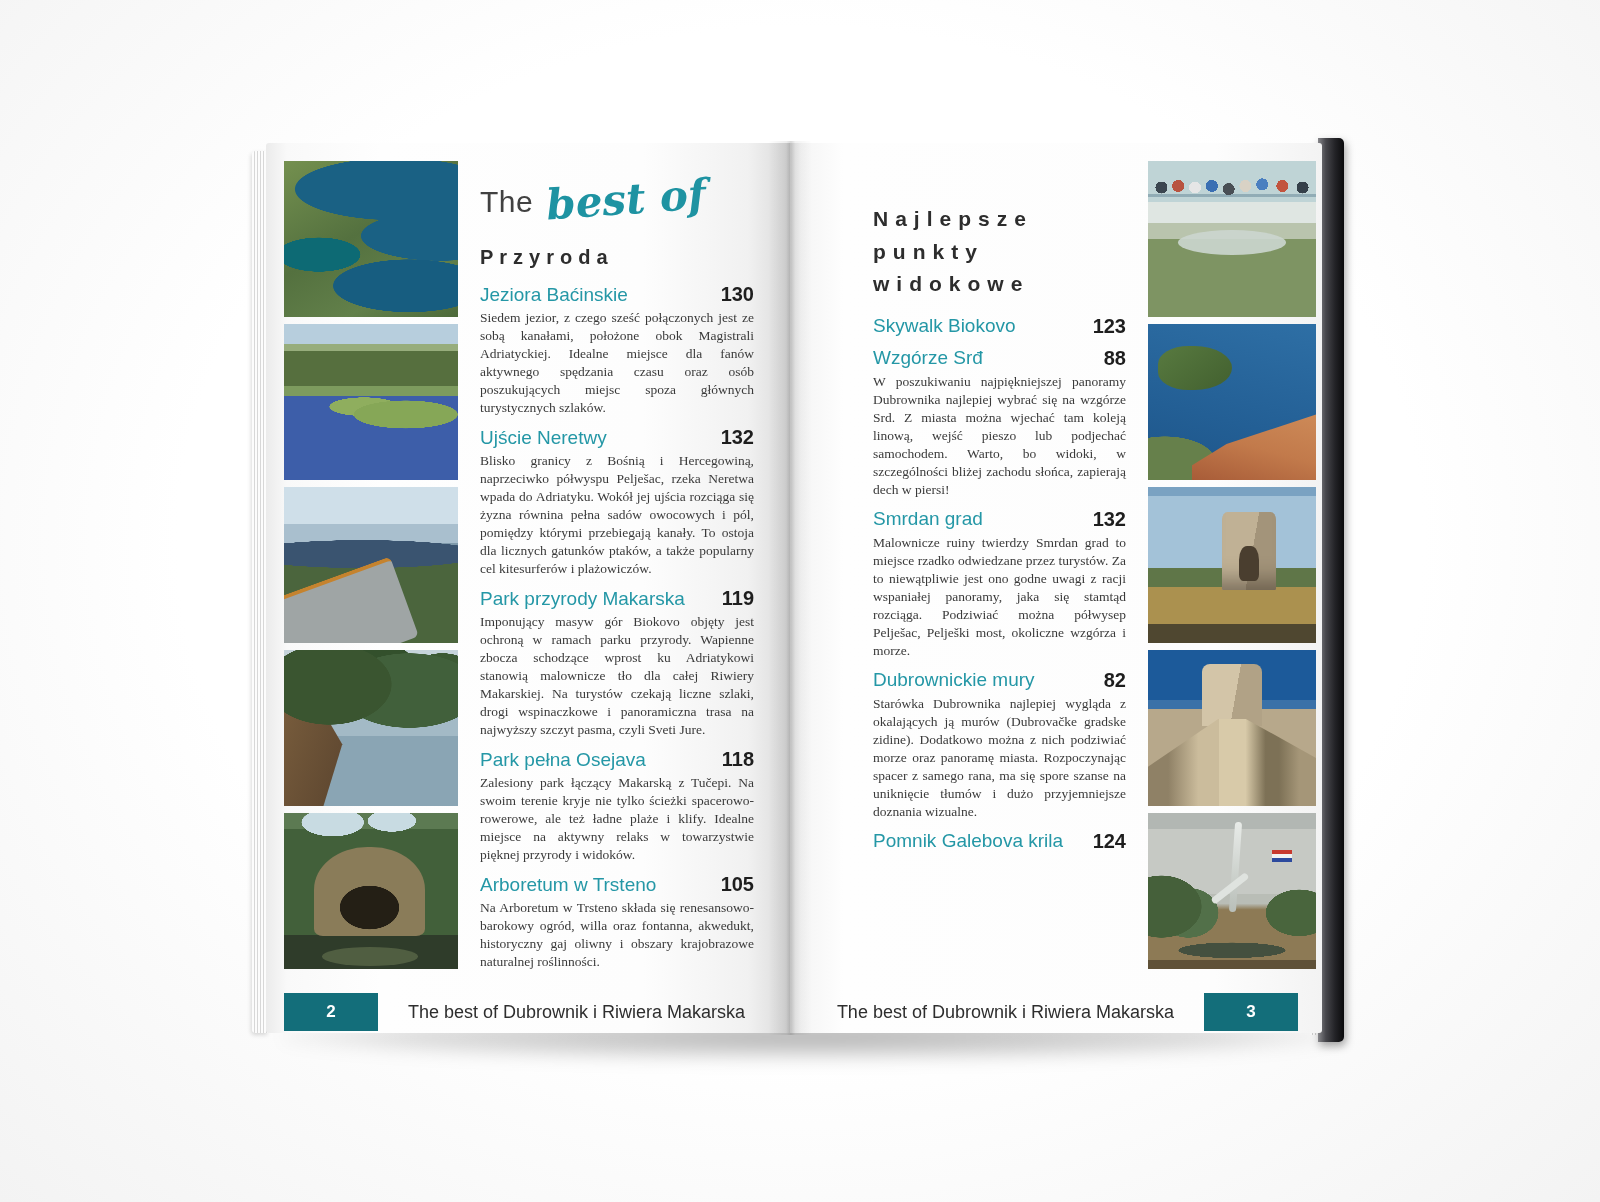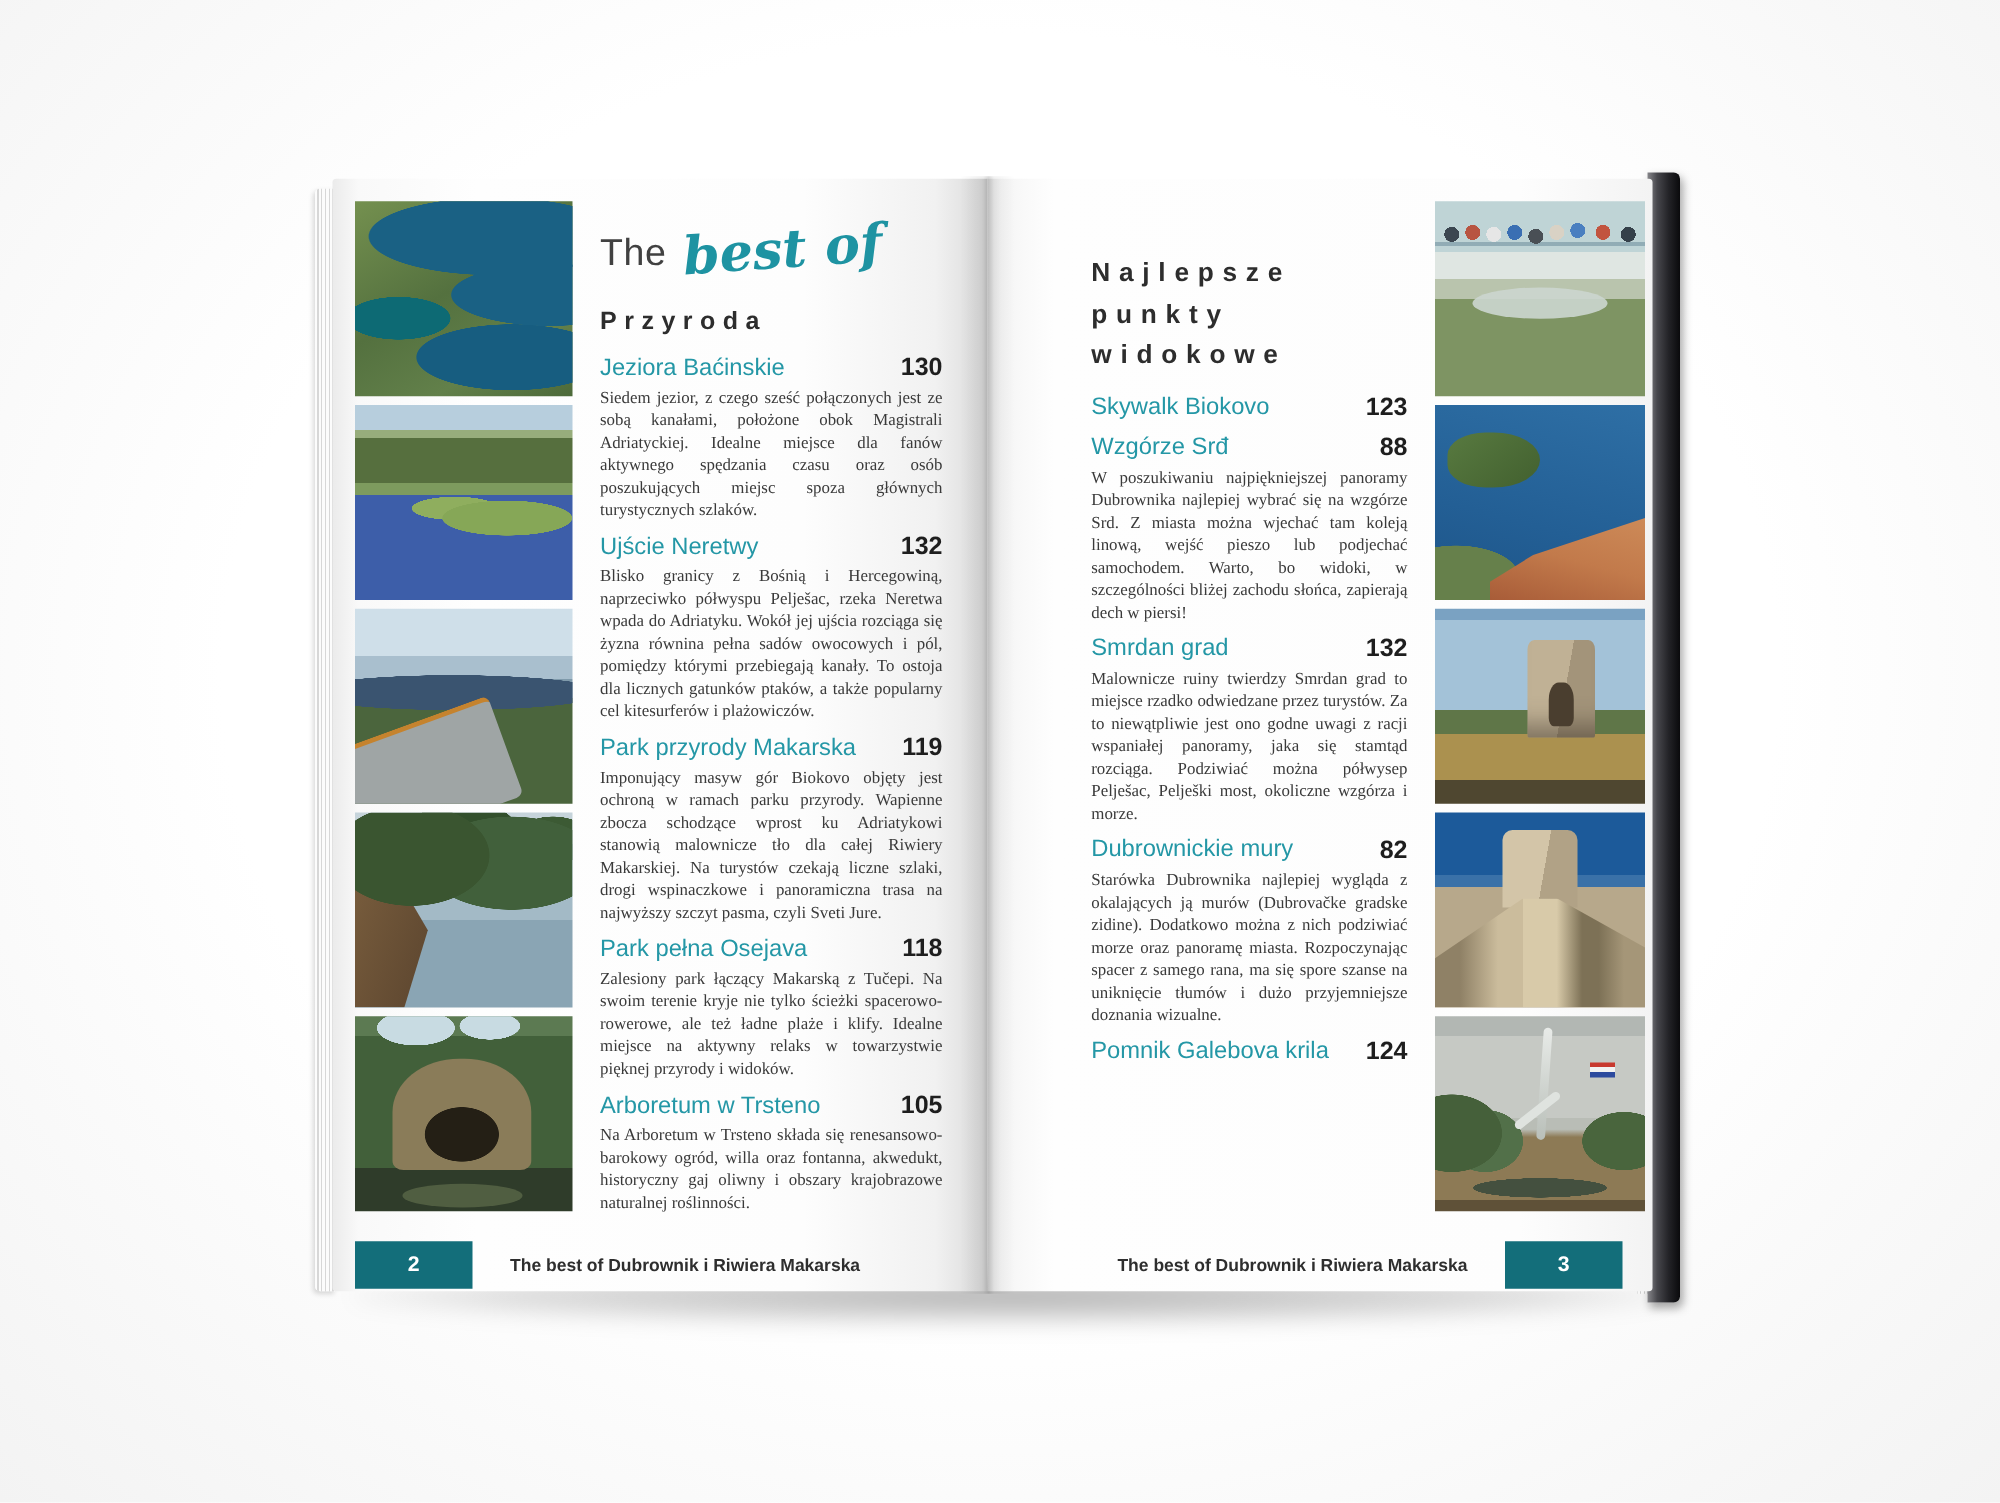--- a/index.html
+++ b/index.html
@@ -176,21 +176,21 @@
   .entry-page { font-size:20px; font-weight:bold; color:#1e1e1e; }
   .entry-body { margin:0; font-family:"Liberation Serif", serif; font-size:13.5px; line-height:18px;
     text-align:justify; color:#3a3a3a; }
 
   
   .footer { position:absolute; height:38px; display:flex; align-items:center; z-index:4; }
   .footer.lfoot { left:18px; top:850px; }
   .footer.rfoot { left:0; right:24px; top:850px; justify-content:flex-end; }
   .page-num-box { width:94px; height:38px; background:#136e7a; color:#ffffff; font-size:17px; font-weight:bold;
     display:flex; align-items:center; justify-content:center; }
-  .footer-text { font-weight:bold; font-size:14px; color:#2e2e2e; }
+  .footer-text { font-weight:normal; font-size:18px; color:#2e2e2e; }
   .lfoot .footer-text { margin-left:30px; }
   .rfoot .footer-text { margin-right:30px; }
 </style>
 </head>
 <body>
 
 <div class="book">
   <div class="book-shadow"></div>
   <div class="stack-left"></div>
   <div class="stack-right"></div>

